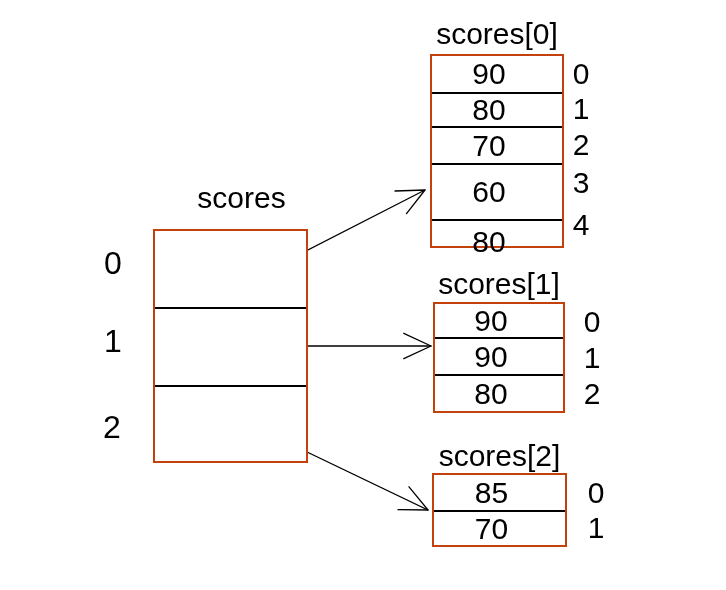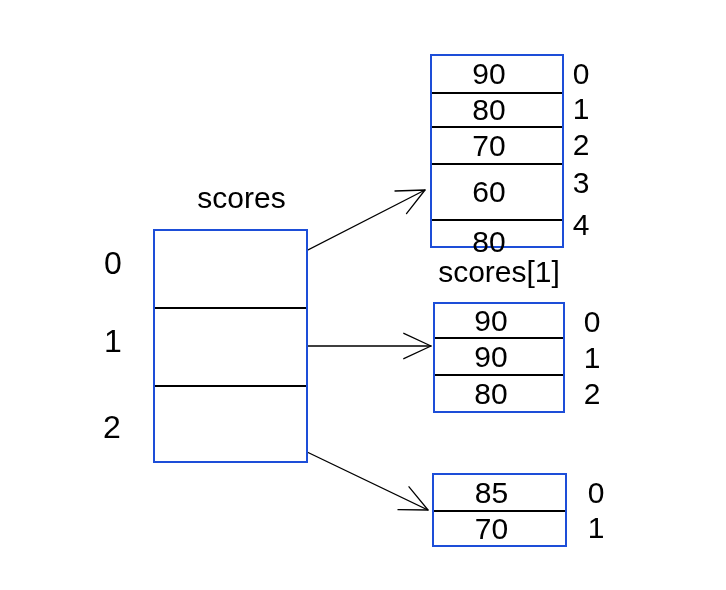--- a/index.html
+++ b/index.html
@@ -27,21 +27,21 @@
   }
   .title {
     position: absolute;
     text-align: center;
     font-size: 30px;
     line-height: 32px;
     white-space: nowrap;
   }
   .box {
     position: absolute;
-    border: 2px solid #1d4ed8;
+    border: 2px solid #c2410c;
     box-sizing: border-box;
     background: #ffffff;
   }
   .prow {
     box-sizing: border-box;
     border-bottom: 2px solid #000000;
   }
   .prow.last { border-bottom: none; }
   .vrow {
     box-sizing: border-box;
@@ -99,47 +99,49 @@
   <div class="box" style="left:153px; top:229px; width:155px; height:234px;">
     <div class="prow" style="height:78px;"></div>
     <div class="prow" style="height:78px;"></div>
     <div class="prow last" style="height:74px;"></div>
   </div>
 
   <div class="bigidx" style="left:98px; top:245px;">0</div>
   <div class="bigidx" style="left:98px; top:323px;">1</div>
   <div class="bigidx" style="left:97px; top:409px;">2</div>
 
+  <div class="title" style="left:430px; top:18px; width:134px;">scores[0]</div>
   <div class="box" style="left:430px; top:54px; width:134px; height:194px;">
     <div class="vrow" style="height:38px;">90</div>
     <div class="vrow" style="height:34px;">80</div>
     <div class="vrow" style="height:37px;">70</div>
     <div class="vrow" style="height:56px;">60</div>
     <div class="vrow last" style="height:41px;">80</div>
   </div>
   <div class="idxcol" style="left:566px; top:56px; width:30px;">
     <div class="idx" style="height:36px;">0</div>
     <div class="idx" style="height:34px;">1</div>
     <div class="idx" style="height:37px;">2</div>
     <div class="idx" style="height:40px;">3</div>
     <div class="idx" style="height:43px;">4</div>
   </div>
 
-  <div class="title" style="left:433px; top:256px; width:132px;">scores[1]</div>
+  <div class="title" style="left:433px; top:268px; width:132px;">scores[1]</div>
   <div class="box" style="left:433px; top:302px; width:132px; height:111px;">
     <div class="vrow" style="height:35px;">90</div>
     <div class="vrow" style="height:37px;">90</div>
     <div class="vrow last" style="height:35px;">80</div>
   </div>
   <div class="idxcol" style="left:576px; top:304px; width:32px;">
     <div class="idx" style="height:35px;">0</div>
     <div class="idx" style="height:37px;">1</div>
     <div class="idx" style="height:35px;">2</div>
   </div>
 
+  <div class="title" style="left:432px; top:440px; width:135px;">scores[2]</div>
   <div class="box" style="left:432px; top:473px; width:135px; height:74px;">
     <div class="vrow" style="height:37px;text-align:center;">85</div>
     <div class="vrow last" style="height:33px;">70</div>
   </div>
   <div class="idxcol" style="left:580px; top:475px; width:32px;">
     <div class="idx" style="height:35px;">0</div>
     <div class="idx" style="height:35px;">1</div>
   </div>
 
 </div>

